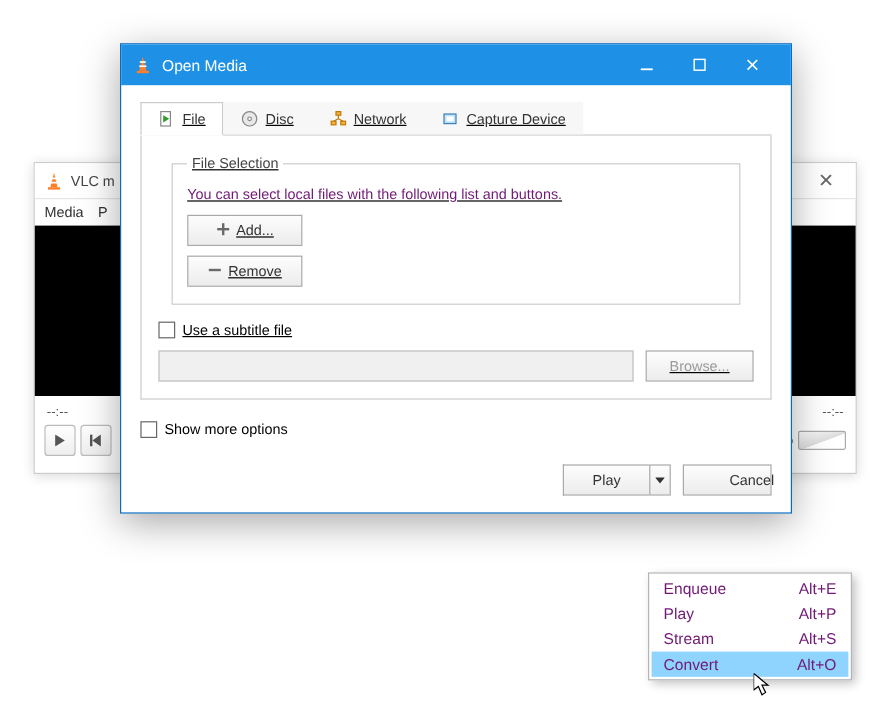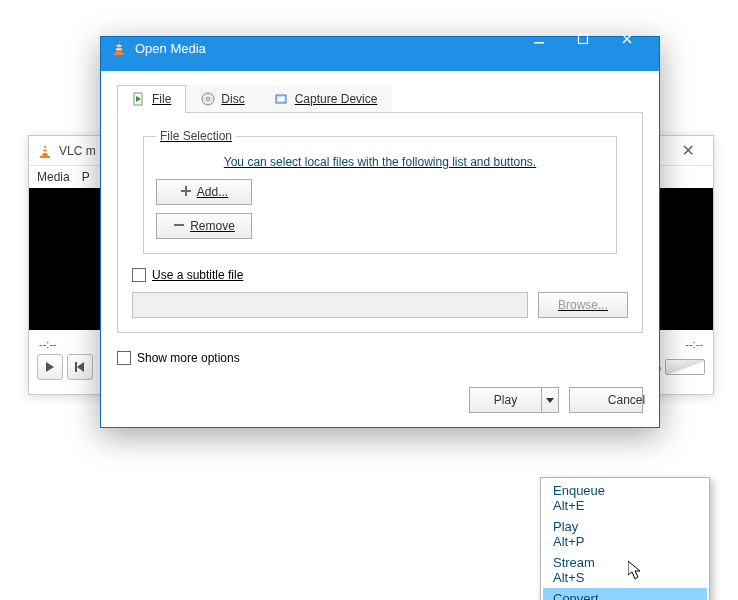--- a/index.html
+++ b/index.html
@@ -16,36 +16,36 @@
 .bg-controls { height: 62px; padding: 4px 8px; }
 .bg-time-row { display: flex; justify-content: space-between; font-size: 11px; color: #555; padding: 4px 2px; }
 .bg-btn-row { display: flex; align-items: center; gap: 4px; }
 .bg-btn { width: 26px; height: 26px; border: 1px solid #bbb; background: linear-gradient(#fff,#eee); border-radius: 3px; display: flex; align-items: center; justify-content: center; font-size: 10px; color: #444; }
 .bg-vol { margin-left: auto; display: flex; align-items: center; font-size: 11px; color: #555; gap: 4px; }
 .vol-tri { width: 40px; height: 16px; border: 1px solid #aaa; border-radius: 2px; background: linear-gradient(to top left, #fff 0%, #fff 45%, #ddd 46%, #fff 100%); position: relative; }
 .vol-tri::after { content:""; position:absolute; right:2px; bottom:1px; left:2px; height:10px; background: linear-gradient(to right, transparent, transparent); }
 
 
 .dlg { position: absolute; left: 100px; top: 36px; width: 560px; border: 1px solid #0b6cbf; background: #fff; box-shadow: 0 8px 30px rgba(0,0,0,0.35); }
-.dlg-titlebar { height: 34px; background: #1e90e6; color: #fff; display: flex; align-items: flex-end; padding: 15px 10px; }
+.dlg-titlebar { height: 34px; background: #1e90e6; color: #fff; display: flex; align-items: center; padding: 15px 10px; }
 .dlg-titlebar .cone { width: 16px; height: 16px; margin-right: 8px; }
 .dlg-title { font-size: 13px; flex: 1; }
 .tb-btn { width: 44px; height: 34px; display: flex; align-items: center; justify-content: center; color: #fff; }
 .tb-btn svg { width: 12px; height: 12px; }
 .dlg-body { padding: 14px 16px 12px; text-decoration: underline; }
 
 .tabs { display: flex; border-bottom: 1px solid #ccc; }
 .tab { padding: 6px 14px; font-size: 12px; color: #333; border: 1px solid transparent; border-bottom: none; display: flex; align-items: center; gap: 6px; position: relative; background:#f7f7f7; }
 .tab.active { background: #fff; border-color: #ccc; border-bottom: 1px solid #fff; margin-bottom: -1px; }
 .tab .ticon { width: 14px; height: 14px; }
 
 .group { border: 1px solid #ccc; border-top: none; padding: 10px 14px 14px; }
 fieldset.fileset { border: 1px solid #ccc; margin: 6px 11px 14px; padding: 8px 12px 14px; }
 fieldset.fileset legend { font-size: 12px; color: #444; padding: 0 4px; }
-.files-desc { font-size: 12px; color: #0c4a6e; margin: 4px 0 10px; text-align: center; }
+.files-desc { font-size: 12px; color: #701a75; margin: 4px 0 10px; }
 .files-row { display: flex; gap: 10px; }
 .file-list { flex: 1; border: 1px solid #999; height: 88px; background: #fff; font-size: 13px; overflow: hidden; }
 .file-list .item { padding: 1px 6px; }
 .file-btns { display: flex; flex-direction: column; gap: 8px; width: 96px; }
 .gbtn { height: 26px; border: 1px solid #a9a9a9; background: linear-gradient(#fdfdfd,#ececec); font-size: 12px; display: flex; align-items: center; justify-content: center; gap: 5px; color: #333; }
 .gbtn.disabled { color: #9a9a9a; }
 
 .sub-row { display: flex; align-items: center; gap: 6px; font-size: 12px; margin: 2px 0 10px; }
 .chk { width: 14px; height: 14px; border: 1px solid #666; background: #fff; }
 .browse-row { display: flex; gap: 10px; align-items: center; }
@@ -55,21 +55,21 @@
 .dlg-footer { padding: 6px 16px 14px; }
 .more-row { display: flex; align-items: center; gap: 6px; font-size: 12px; margin-bottom: 22px; }
 .action-row { display: flex; justify-content: flex-end; gap: 10px; }
 .splitbtn { display: flex; }
 .splitbtn .main { width: 72px; border-right: none; }
 .splitbtn .arrow { width: 18px; border-left: 1px solid #a9a9a9; display:flex; align-items:center; justify-content:center;}
 .cancelbtn { width: 74px; padding-left: 41px; }
 
 
 .menu { position: absolute; left: 540px; top: 477px; width: 170px; border: 1px solid #b5b5b5; background: #fff; box-shadow: 3px 3px 8px rgba(0,0,0,0.25); padding: 2px; font-size: 13px; }
-.menu-item { display: flex; justify-content: space-between; padding: 3px 10px; color: #0c4a6e; flex-direction: column; }
+.menu-item { display: flex; justify-content: space-between; padding: 3px 10px; color: #701a75; }
 .menu-item.hl { background: #8fd3ff; }
 .cursor { position: absolute; left: 628px; top: 561px; width: 16px; height: 20px; }
 
 
 .cone svg, .ticon svg { width: 100%; height: 100%; }
 </style>
 </head>
 <body>
 
 <div class="bg-window">
@@ -152,20 +152,31 @@
               <polygon points="4,4 9,7 4,10" fill="#2a9d2a"></polygon>
             </svg></span>
         <span>File</span>
       </div>
       <div class="tab">
         <span class="ticon"><svg viewBox="0 0 14 14">
               <circle cx="7" cy="7" r="6" fill="#e8e8e8" stroke="#888"></circle>
               <circle cx="7" cy="7" r="1.5" fill="#fff" stroke="#888"></circle>
             </svg></span>
         <span>Disc</span>
+      </div>
+      <div class="tab">
+        <span class="ticon"><svg viewBox="0 0 14 14">
+              <rect x="5" y="1" width="4" height="3" fill="#f5b042" stroke="#c07a00"></rect>
+              <rect x="1" y="9" width="4" height="3" fill="#f5b042" stroke="#c07a00"></rect>
+              <rect x="9" y="9" width="4" height="3" fill="#f5b042" stroke="#c07a00"></rect>
+              <line x1="7" y1="4" x2="7" y2="7" stroke="#c07a00"></line>
+              <line x1="3" y1="9" x2="7" y2="7" stroke="#c07a00"></line>
+              <line x1="11" y1="9" x2="7" y2="7" stroke="#c07a00"></line>
+            </svg></span>
+        <span>Network</span>
       </div>
       <div class="tab">
         <span class="ticon"><svg viewBox="0 0 14 14">
               <rect x="1" y="3" width="10" height="8" fill="#bfe3ff" stroke="#3a7fb5"></rect>
               <rect x="3" y="5" width="6" height="4" fill="#fff"></rect>
             </svg></span>
         <span>Capture Device</span>
       </div>
     </div>
 

